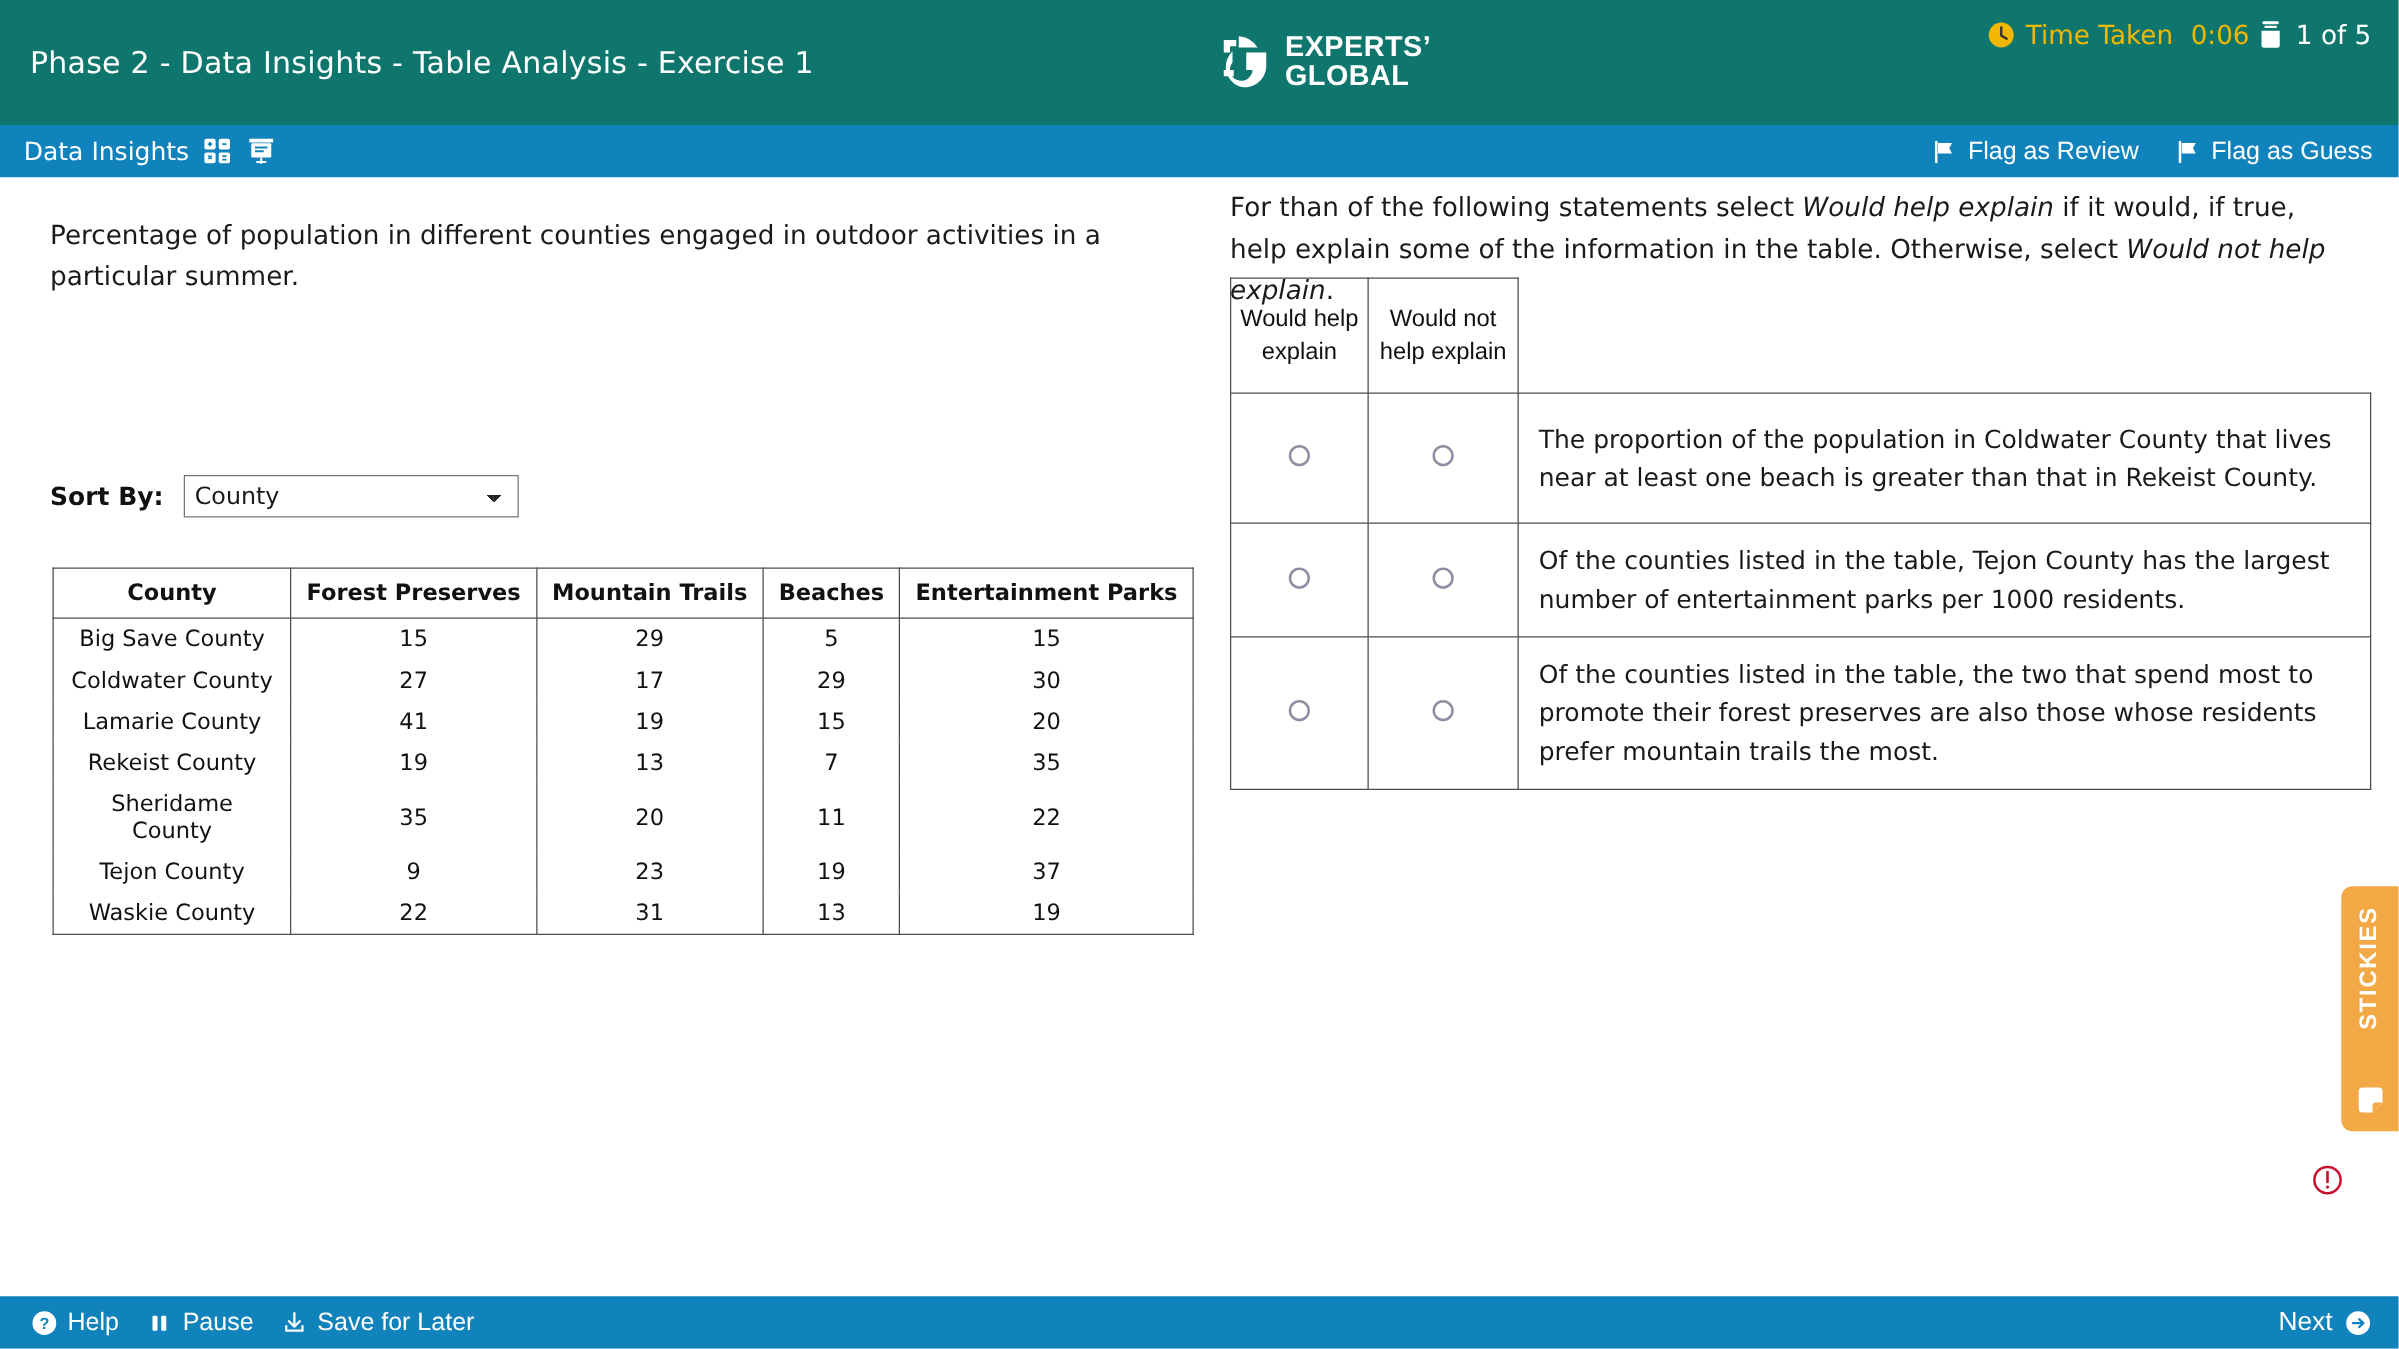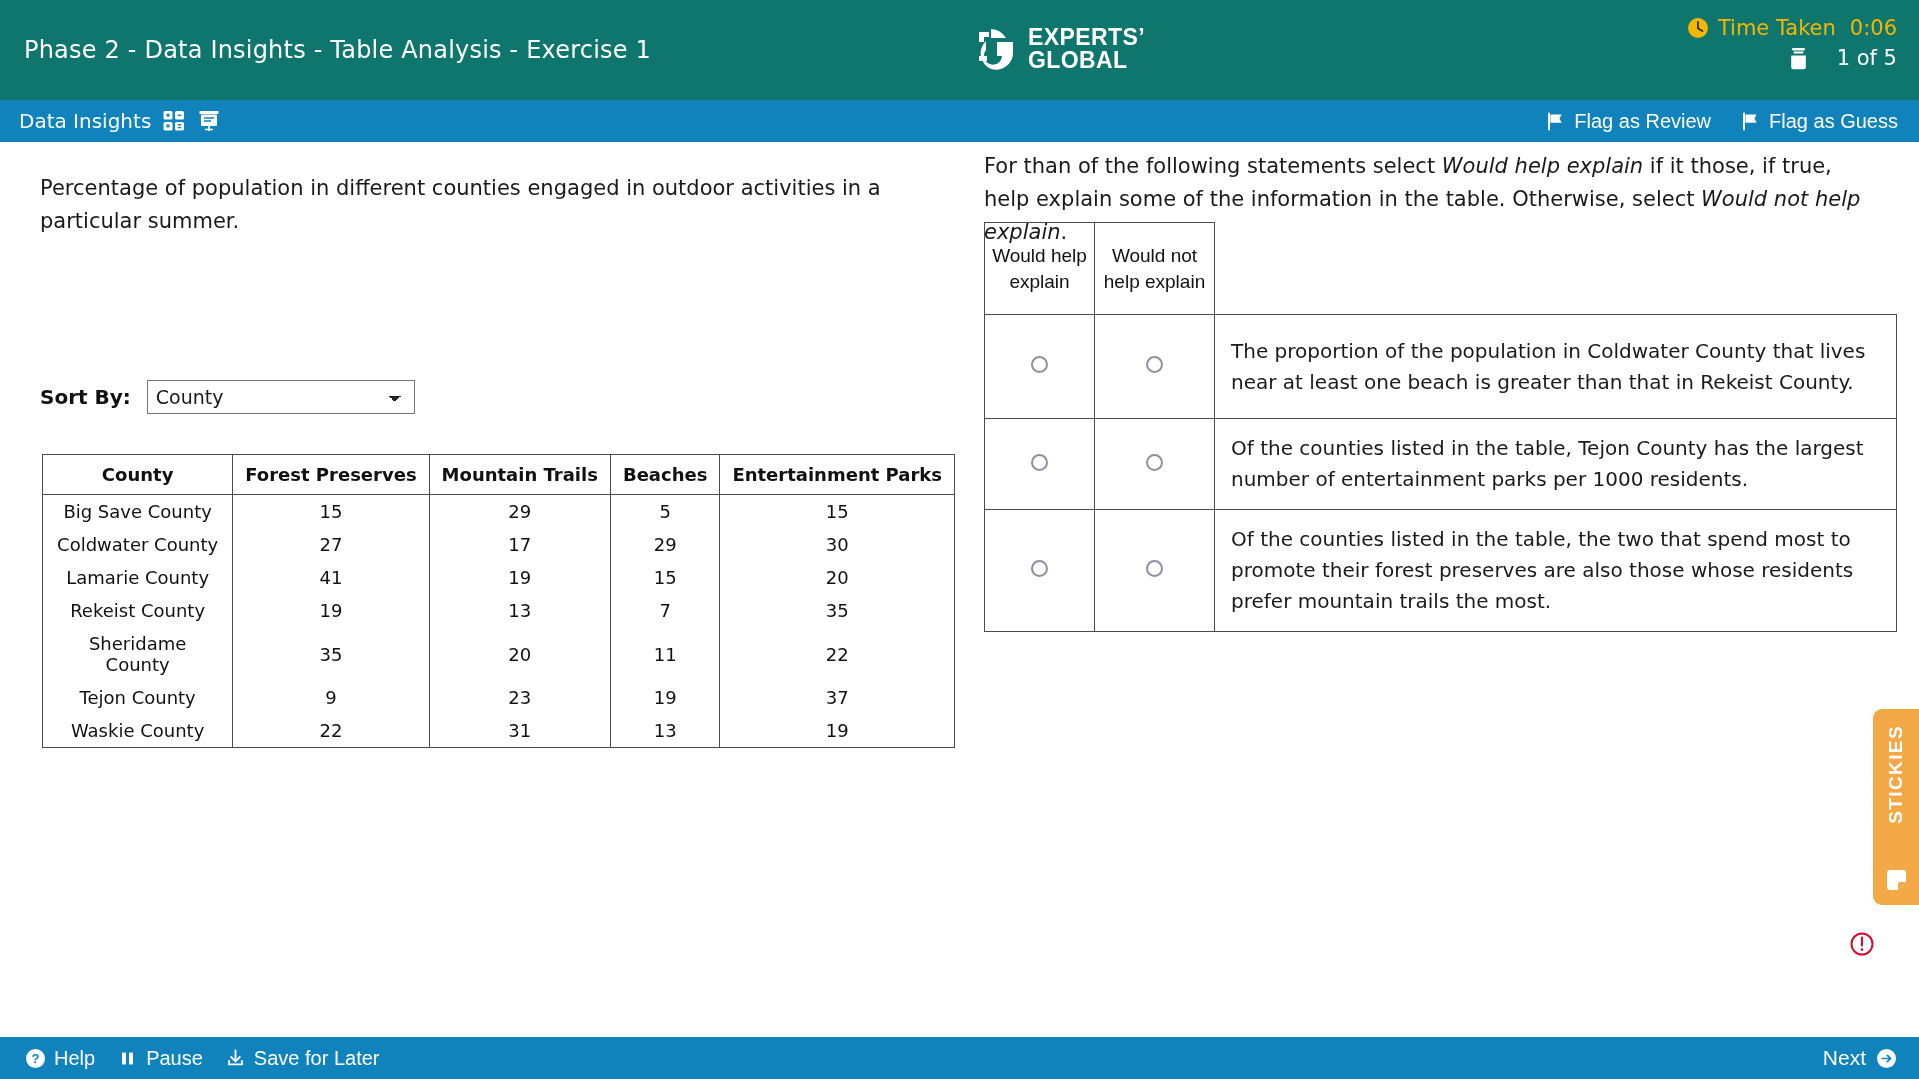--- a/index.html
+++ b/index.html
@@ -31,27 +31,27 @@
   .logo-text {
     display: flex; flex-direction: column;
     color: #ffffff; font-weight: bold; line-height: 1.02;
     font-family: "Liberation Sans", sans-serif;
   }
   .logo-text span:first-child { font-size: 23px; letter-spacing: .4px; }
   .logo-text span:last-child  { font-size: 23px; letter-spacing: .4px; }
 
   .timer-wrap {
     position: absolute; right: 22px; top: 16px;
-    display: flex; flex-direction: column; align-items: flex-end; gap: 6px;
+    display: flex; flex-direction: row; align-items: flex-end; gap: 6px;
   }
   .timer-row { display: flex; align-items: center; gap: 9px; }
   .clock-icon { width: 22px; height: 22px; flex: none; }
   .timer-label { color: #f2b700; font-size: 21px; font-family: "DejaVu Sans", sans-serif; }
   .timer-value { color: #f2b700; font-size: 21px; margin-left: 5px; font-family: "DejaVu Sans", sans-serif; }
-  .count-row { display: flex; align-items: center; gap: 28px; }
+  .count-row { display: flex; align-items: flex-start; gap: 10px; }
   .jar-icon { width: 21px; height: 23px; flex: none; }
   .count-text { color: #ffffff; font-size: 21px; font-family: "DejaVu Sans", sans-serif; }
 
   
   .subbar {
     position: absolute; top: 100px; left: 0; width: 1919px; height: 42px;
     background: #1183bc;
   }
   .subbar-left {
     position: absolute; left: 19px; top: 0; height: 42px;
@@ -357,21 +357,21 @@
               <td>31</td>
               <td>13</td>
               <td>19</td>
             </tr>
           </tbody>
       </table>
     </div>
 
     <div class="right-panel">
       <div class="instructions">
-        <span>For than of the following statements select </span><i>Would help explain</i><span> if it those, if true, help explain some of the information in the table. Otherwise, select </span><i>Would not help explain</i><span>.</span>
+        <span>For than of the following statements select </span><i>Would help explain</i><span> if it would, if true, help explain some of the information in the table. Otherwise, select </span><i>Would not help explain</i><span>.</span>
       </div>
 
       <table class="ans-table">
         <colgroup>
           <col class="col-a">
             <col class="col-b">
             <col class="col-s">
         </colgroup>
         <thead>
           <tr>

